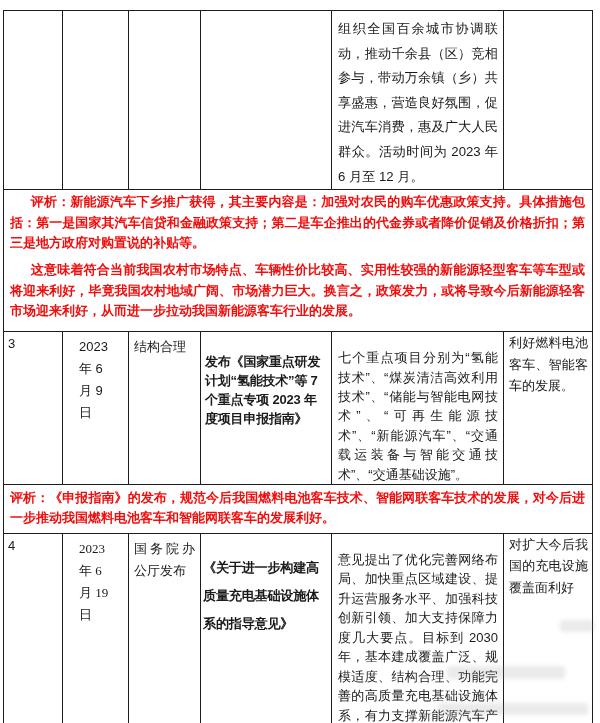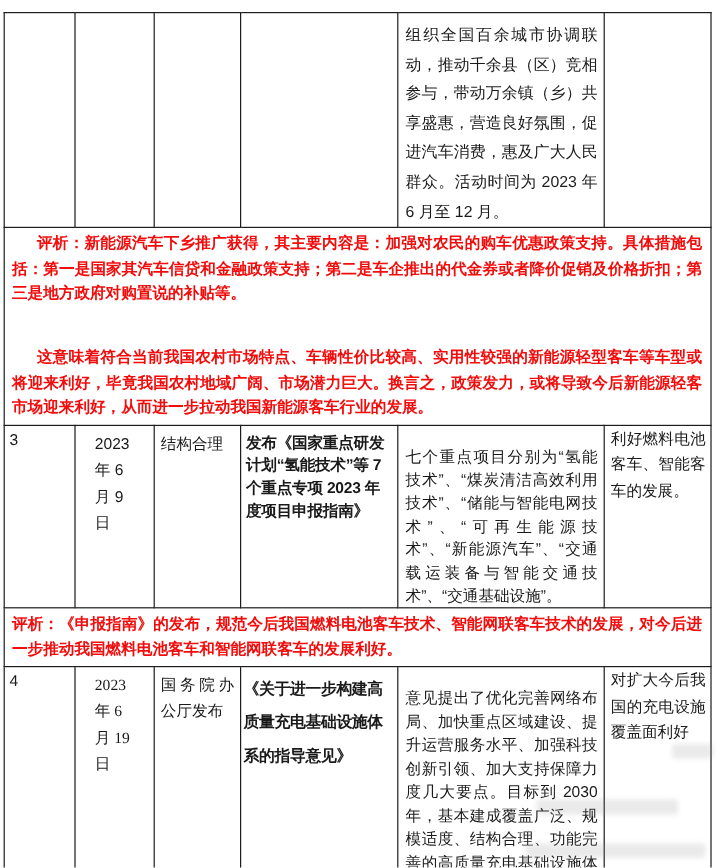--- a/index.html
+++ b/index.html
@@ -19,30 +19,30 @@
   }
   
   tr.r-cont{height:172px;margin-top:40px;}
   tr.r-cont td.c-content{font-size:13.2px;line-height:24.6px;padding:6px 5px 0 6px;}
 
   
   tr.r-an1{height:142px;}
   tr.r-an2{height:46px;}
   td.an-cell{color:#f20d0d;font-weight:bold;padding:3px 7px 4px 6px;}
   td.an-cell p{margin:0;text-align:justify;text-justify:inter-character;line-height:20.4px;}
-  td.an-cell p.indent{text-indent:1.6em;}
-  td.an-cell p + p{margin-top:34px;}
+  td.an-cell p.indent{text-indent:1.6em;font-family:Liberation Mono, monospace;}
+  td.an-cell p + p{margin-top:7px;}
 
   
   tr.r-data3{height:140px;}
   tr.r-data4{height:200px;}
   td.c-num{padding:2px 4px;}
   td.c-date{line-height:22px;padding:4px 16px;}
   td.c-issuer{line-height:22px;padding:4px 5px;text-align:justify;text-justify:inter-character;}
-  td.c-title{font-weight:bold;padding:4px 3px 4px 4px;}
+  td.c-title{font-weight:bold;padding:20px 3px 4px 4px;}
   td.c-title.t3{line-height:19px;letter-spacing:-0.2px;}
   td.c-title.t4{line-height:28px;font-size:13.2px;letter-spacing:-0.3px;padding-left:2px;}
   td.c-content{text-align:justify;text-justify:inter-character;padding:16px 5px 0 6px;}
   td.c-content.ct3{line-height:19.4px;}
   td.c-content.ct4{line-height:19.5px;}
   td.c-effect{line-height:21.5px;text-align:justify;text-justify:inter-character;padding:0 4px 0 5px;}
   .serif{font-family:"Liberation Serif",serif;}
   .faded{color:#9b9b9b;}
 
   

